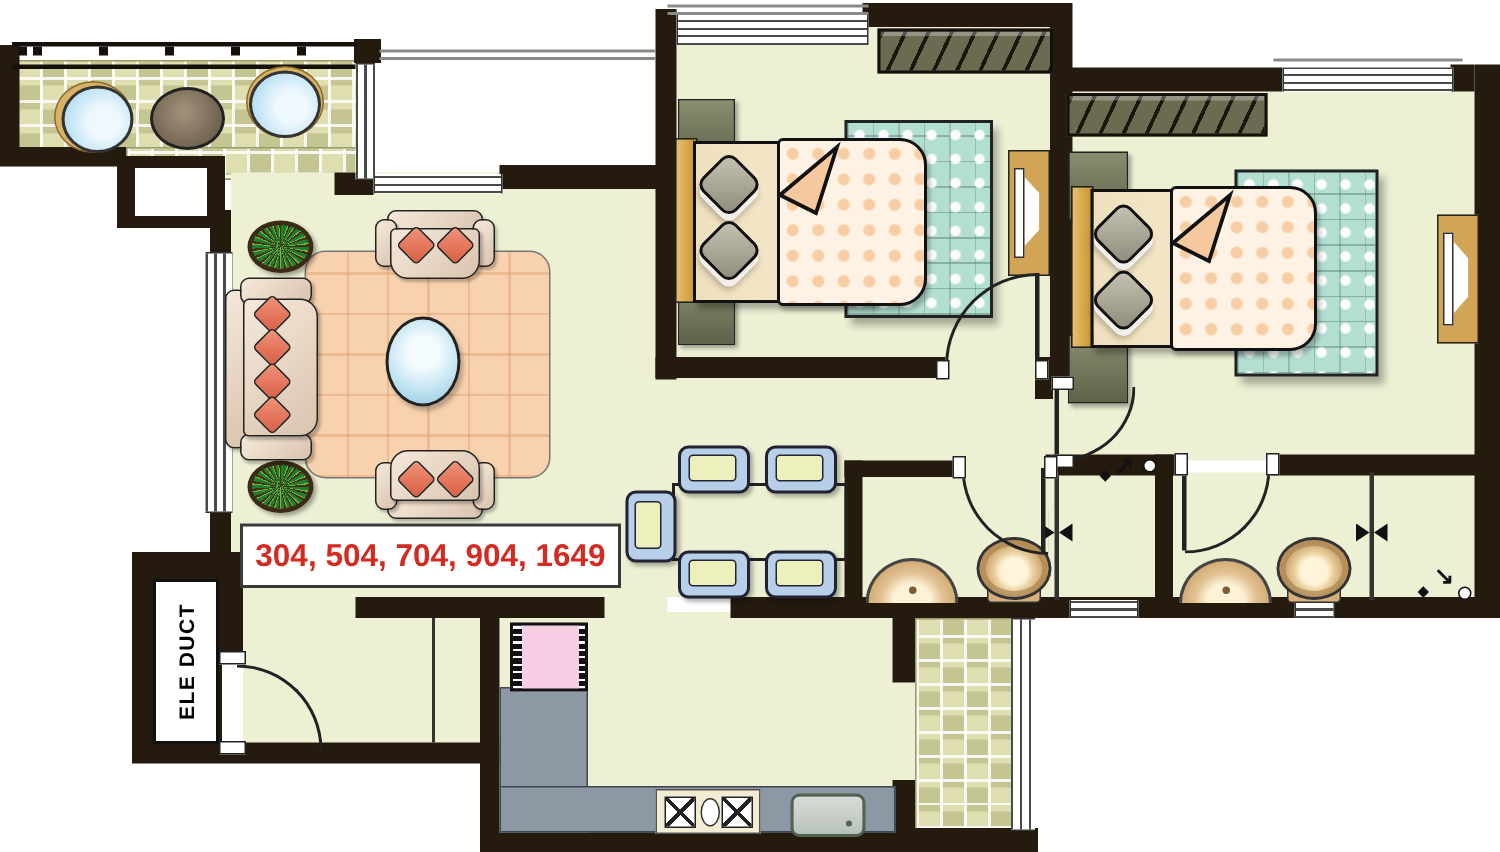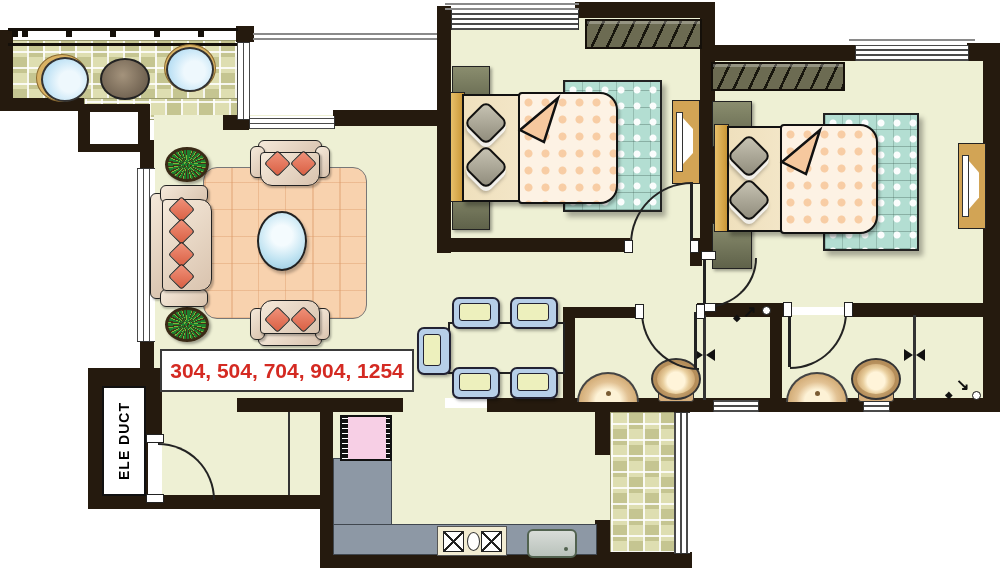--- a/index.html
+++ b/index.html
@@ -277,19 +277,19 @@
   <div class="arc-bl" style="left:641px;top:312px;width:56px;height:56px;"></div>
   <div class="leaf" style="left:694px;top:312px;height:56px;"></div>
   <div class="jamb" style="left:635px;top:304px;width:7px;height:13px;"></div>
   <div class="jamb" style="left:696px;top:304px;width:7px;height:13px;"></div>
   <div class="arc-br" style="left:790px;top:312px;width:55px;height:55px;"></div>
   <div class="leaf" style="left:788px;top:312px;height:55px;"></div>
   <div class="jamb" style="left:783px;top:302px;width:7px;height:13px;"></div>
   <div class="jamb" style="left:844px;top:302px;width:7px;height:13px;"></div>
 
   <div class="unitlabel" style="left:160px;top:349px;width:250px;height:39px;">
-    <span>304, 504, 704, 904, 1254</span>
+    <span>304, 504, 704, 904, 1649</span>
   </div>
   <div class="eleduct" style="left:102px;top:386px;width:40px;height:106px;">
     <span>ELE DUCT</span>
   </div>
 
 </div>
 
 </body></html>

